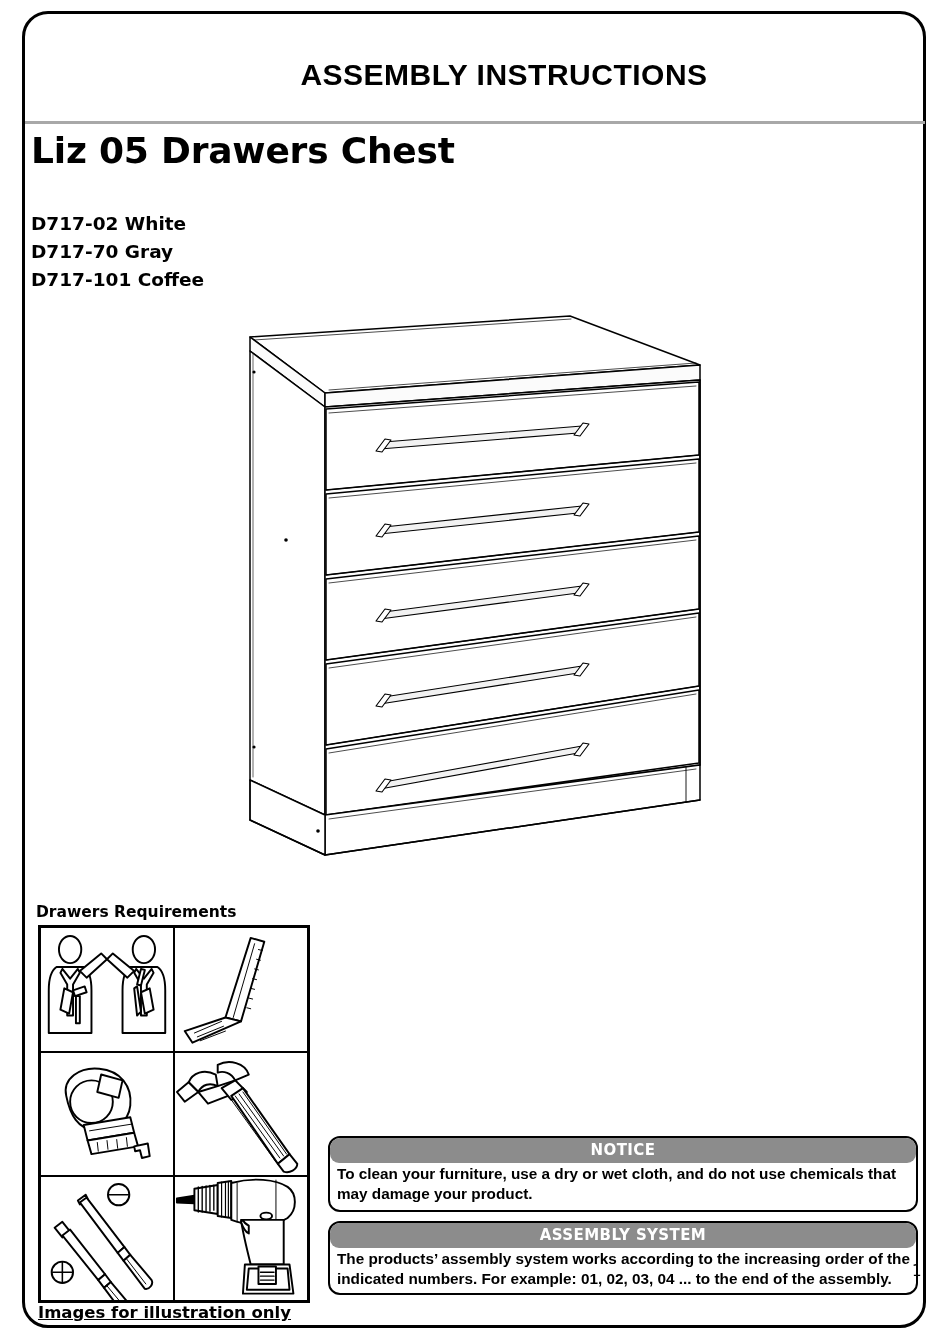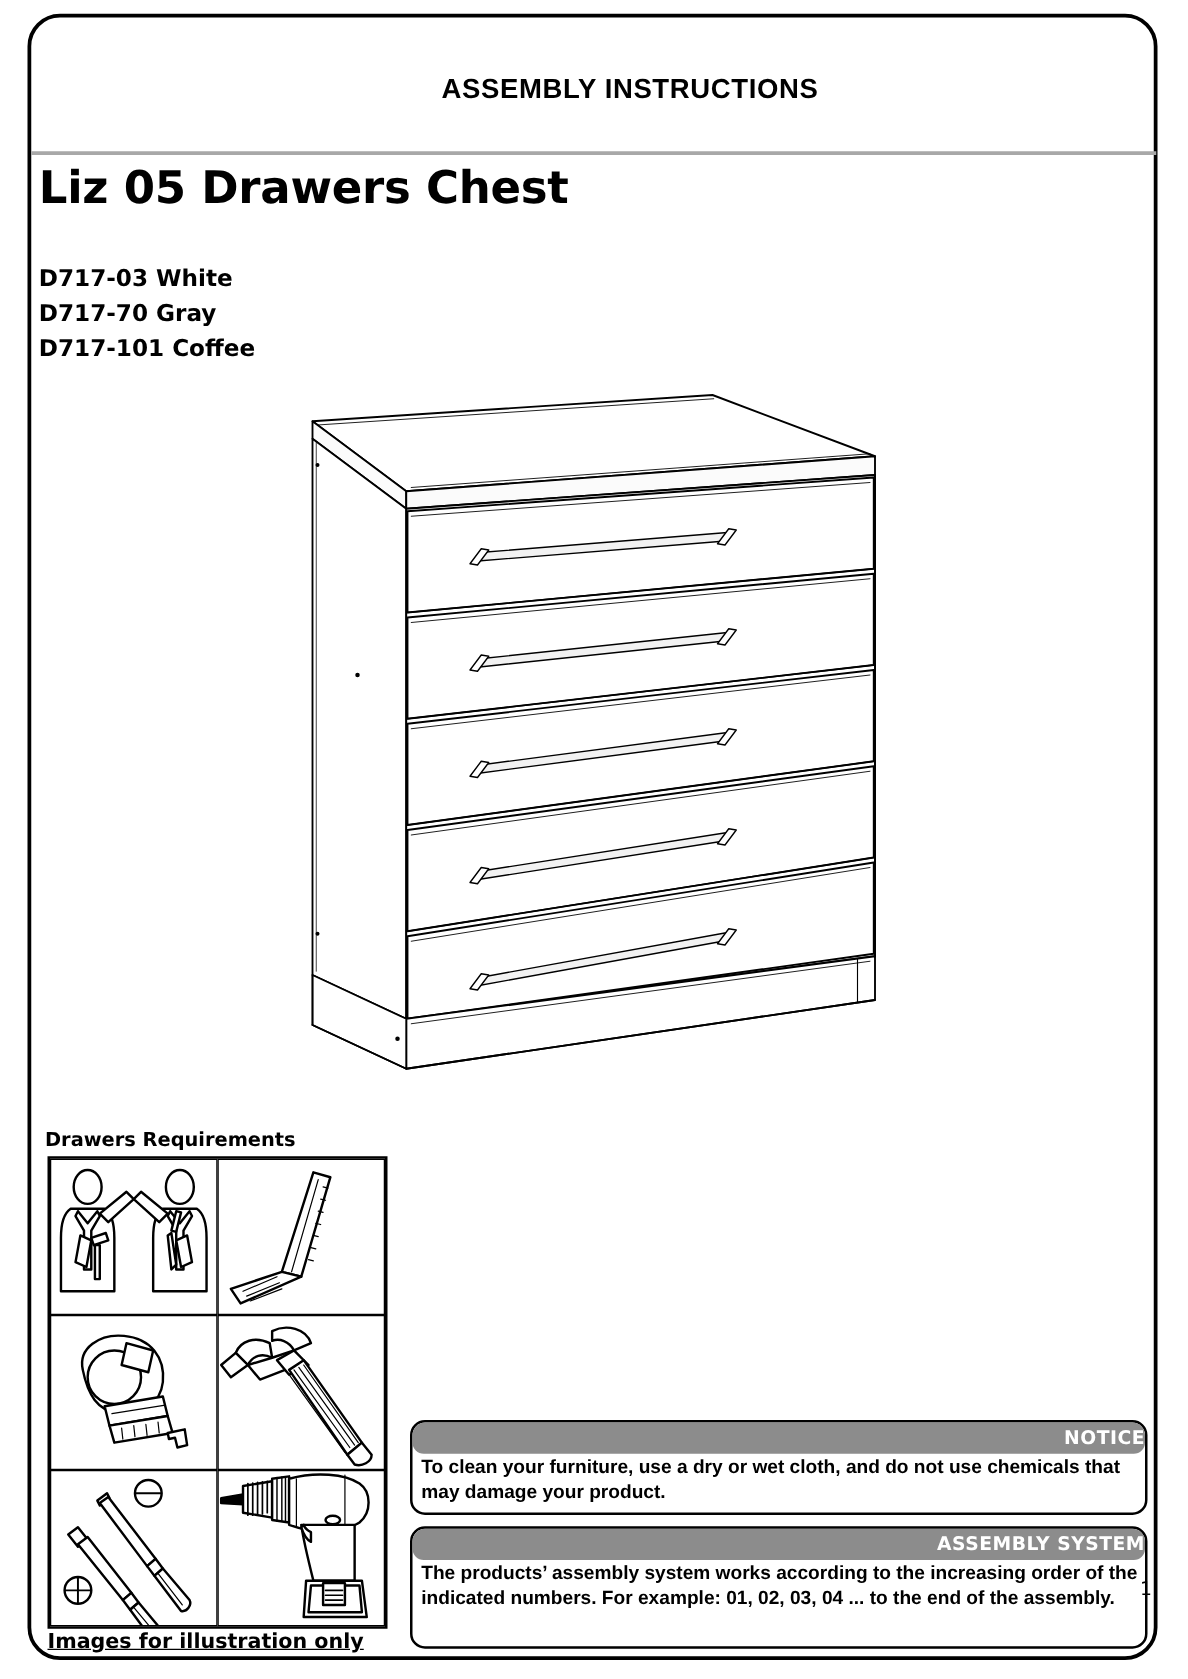--- a/index.html
+++ b/index.html
@@ -10,21 +10,21 @@
   .page-border{
     position:absolute;left:22px;top:11px;width:904px;height:1317px;
     border:3px solid #000;border-radius:26px;box-sizing:border-box;
     pointer-events:none;
   }
 
   
   .hdr-title{
     position:absolute;left:22px;top:58px;width:904px;
     text-align:center;
-    font-size:22px;font-weight:bold;letter-spacing:0.5px;
+    font-size:30px;font-weight:bold;letter-spacing:0.5px;
     font-family:"Liberation Sans","DejaVu Sans",sans-serif;
     padding-left:60px;box-sizing:border-box;
   }
   .hdr-rule{
     position:absolute;left:25px;top:121px;width:900px;height:3px;
     background:#a8a8a8;
   }
 
   
   .prod-title{
@@ -63,23 +63,23 @@
     text-decoration:underline;
   }
 
   
   .nbox{
     position:absolute;left:328px;width:590px;
     border:2px solid #000;border-radius:12px;box-sizing:border-box;
     background:#fff;overflow:hidden;
   }
   .nbox-a{top:1136px;height:76px;}
-  .nbox-b{top:1221px;height:98px;}
+  .nbox-b{top:1221px;height:74px;}
   .nbox-head{
-    background:#8c8c8c;color:#fff;text-align:right;
+    background:#8c8c8c;color:#fff;text-align:center;
     font-size:15px;font-weight:bold;letter-spacing:0.4px;
     padding:3px 0 4px 0;
     border-radius:9px 9px 9px 9px;
     font-family:"DejaVu Sans","Liberation Sans",sans-serif;
   }
   .nbox-body{
     padding:1px 6px 0 7px;
     font-size:15.3px;font-weight:bold;line-height:19.5px;
     font-family:Liberation Sans, sans-serif;
   }
@@ -92,21 +92,21 @@
 <body>
 
 <div class="page-border"></div>
 
 <div class="hdr-title">ASSEMBLY  INSTRUCTIONS</div>
 <div class="hdr-rule"></div>
 
 <div class="prod-title">Liz 05 Drawers Chest</div>
 
 <div class="codes">
-  <div>D717-03 White</div>
+  <div>D717-02 White</div>
   <div>D717-70 Gray</div>
   <div>D717-101 Coffee</div>
 </div>
 
 <div class="product-wrap">
   <svg viewBox="0 0 500 560" xmlns="http://www.w3.org/2000/svg">
     <g fill="#ffffff" stroke="#000000" stroke-width="1.5" stroke-linejoin="round" stroke-linecap="round">
 
       <path d="M20,27 L340,6 L470,55 L95,83 Z" fill="#ffffff"></path>
 

